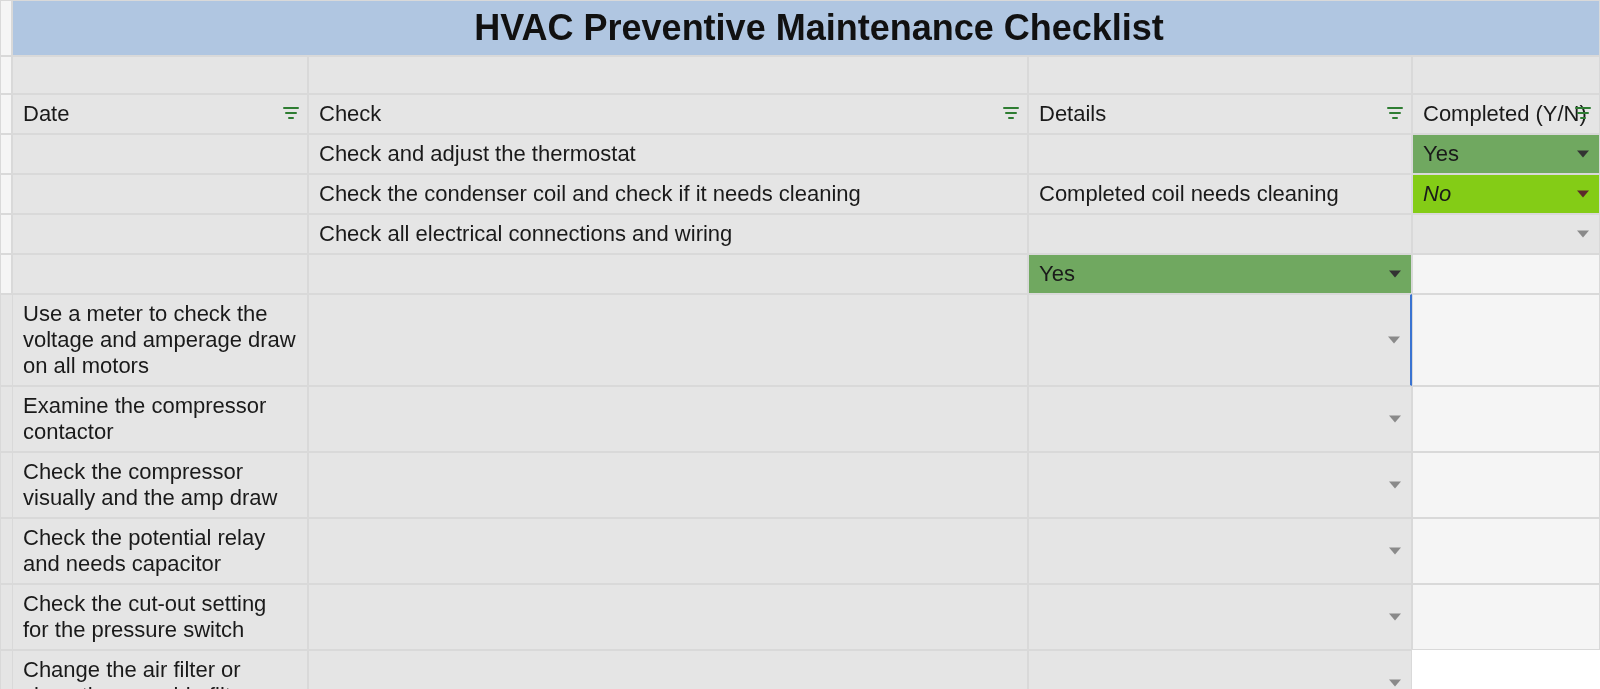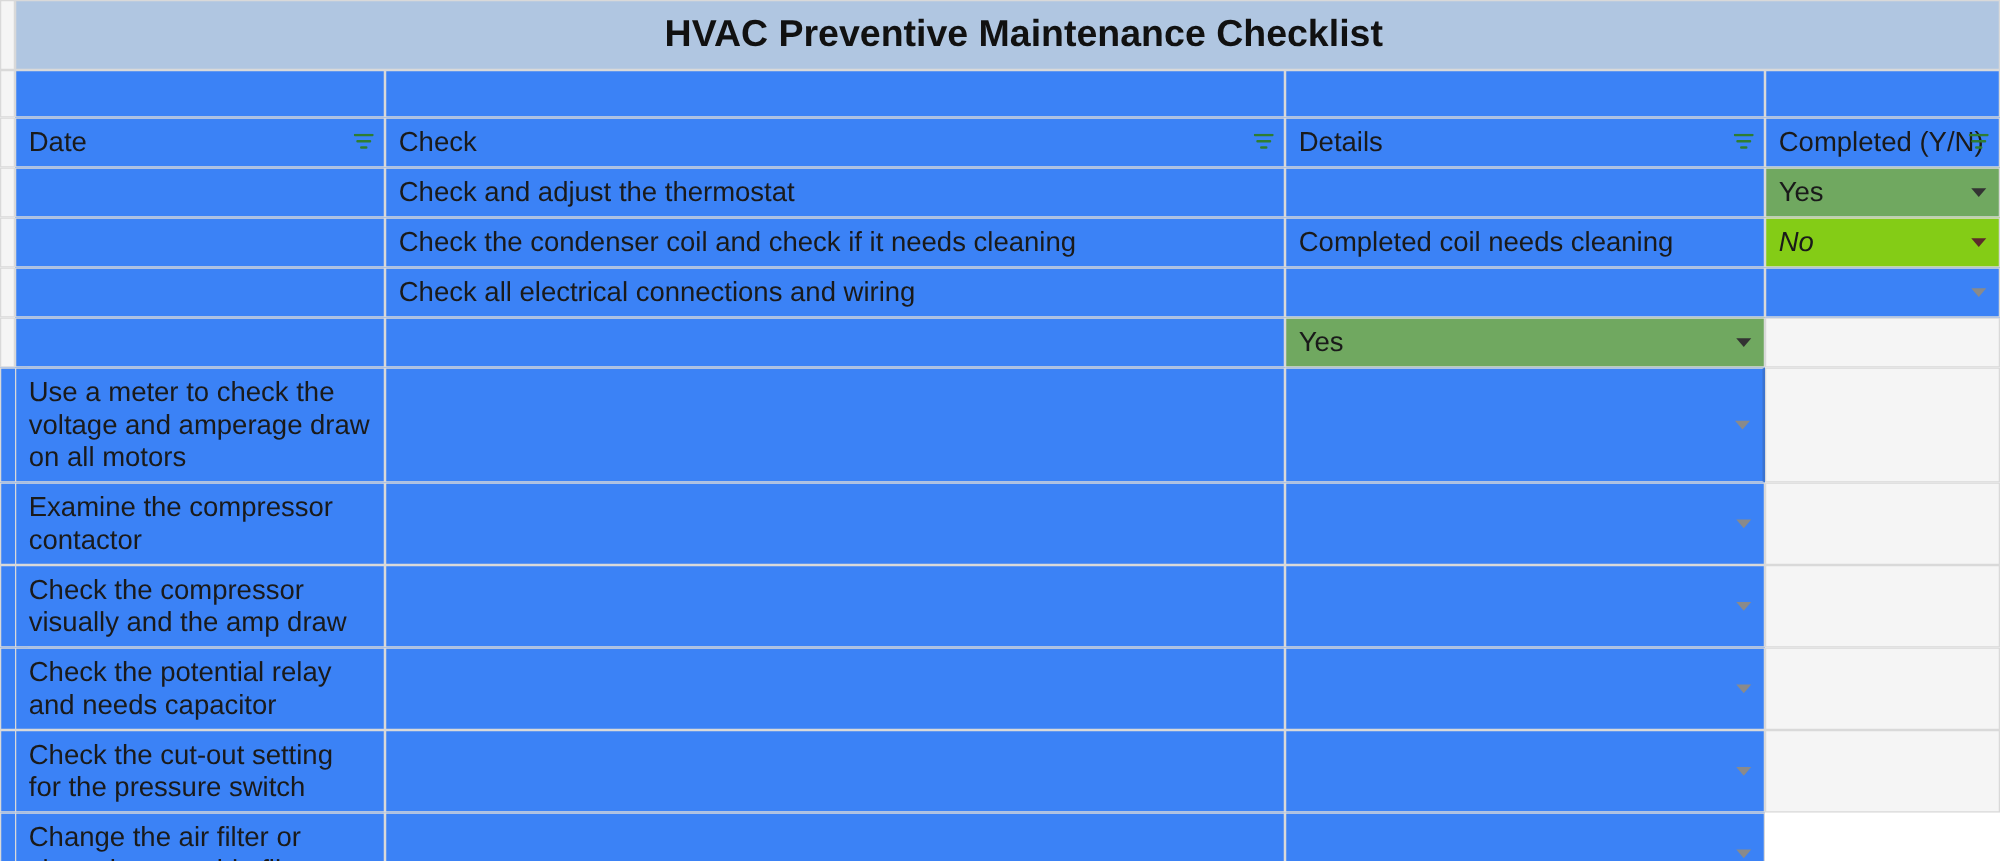--- a/index.html
+++ b/index.html
@@ -14,28 +14,28 @@
       display: grid;
       grid-template-columns: 12px 296px 720px 384px 188px;
       width: 1600px;
     }
     .cell {
       border: 1px solid #d9d9d9;
       padding: 6px 10px;
       display: flex;
       align-items: center;
       min-height: 38px;
-      background: #3b82f6;
+      background: #e5e5e5;
       position: relative;
     }
     .gutter { background: #f5f5f5; border: 1px solid #d9d9d9; }
     .title-cell {
       background: #b0c6e1;
       font-weight: 700;
-      font-size: 30px;
+      font-size: 36px;
       justify-content: center;
       min-height: 56px;
       color: #111;
       padding-left: 36px;
     }
     .header-row .label { text-align: center; }
     .filter-icon {
       position: absolute;
       right: 8px;
       top: 50%;

